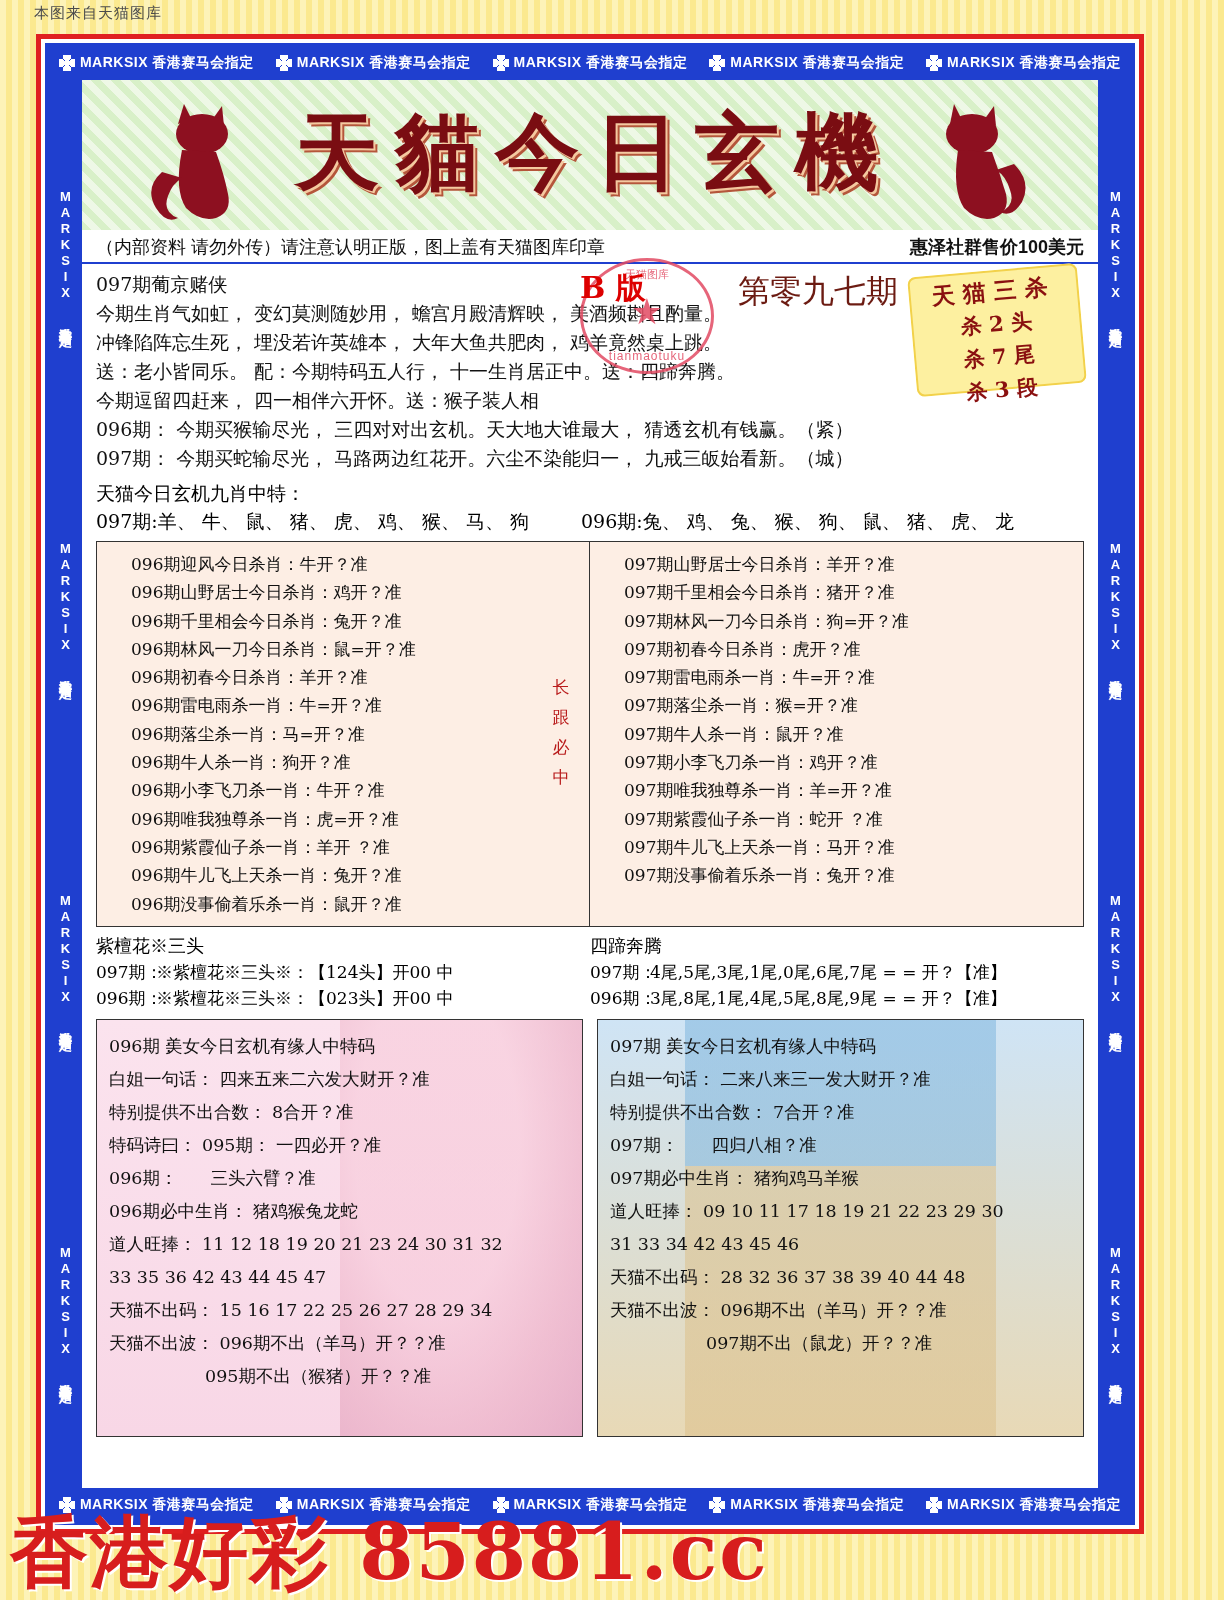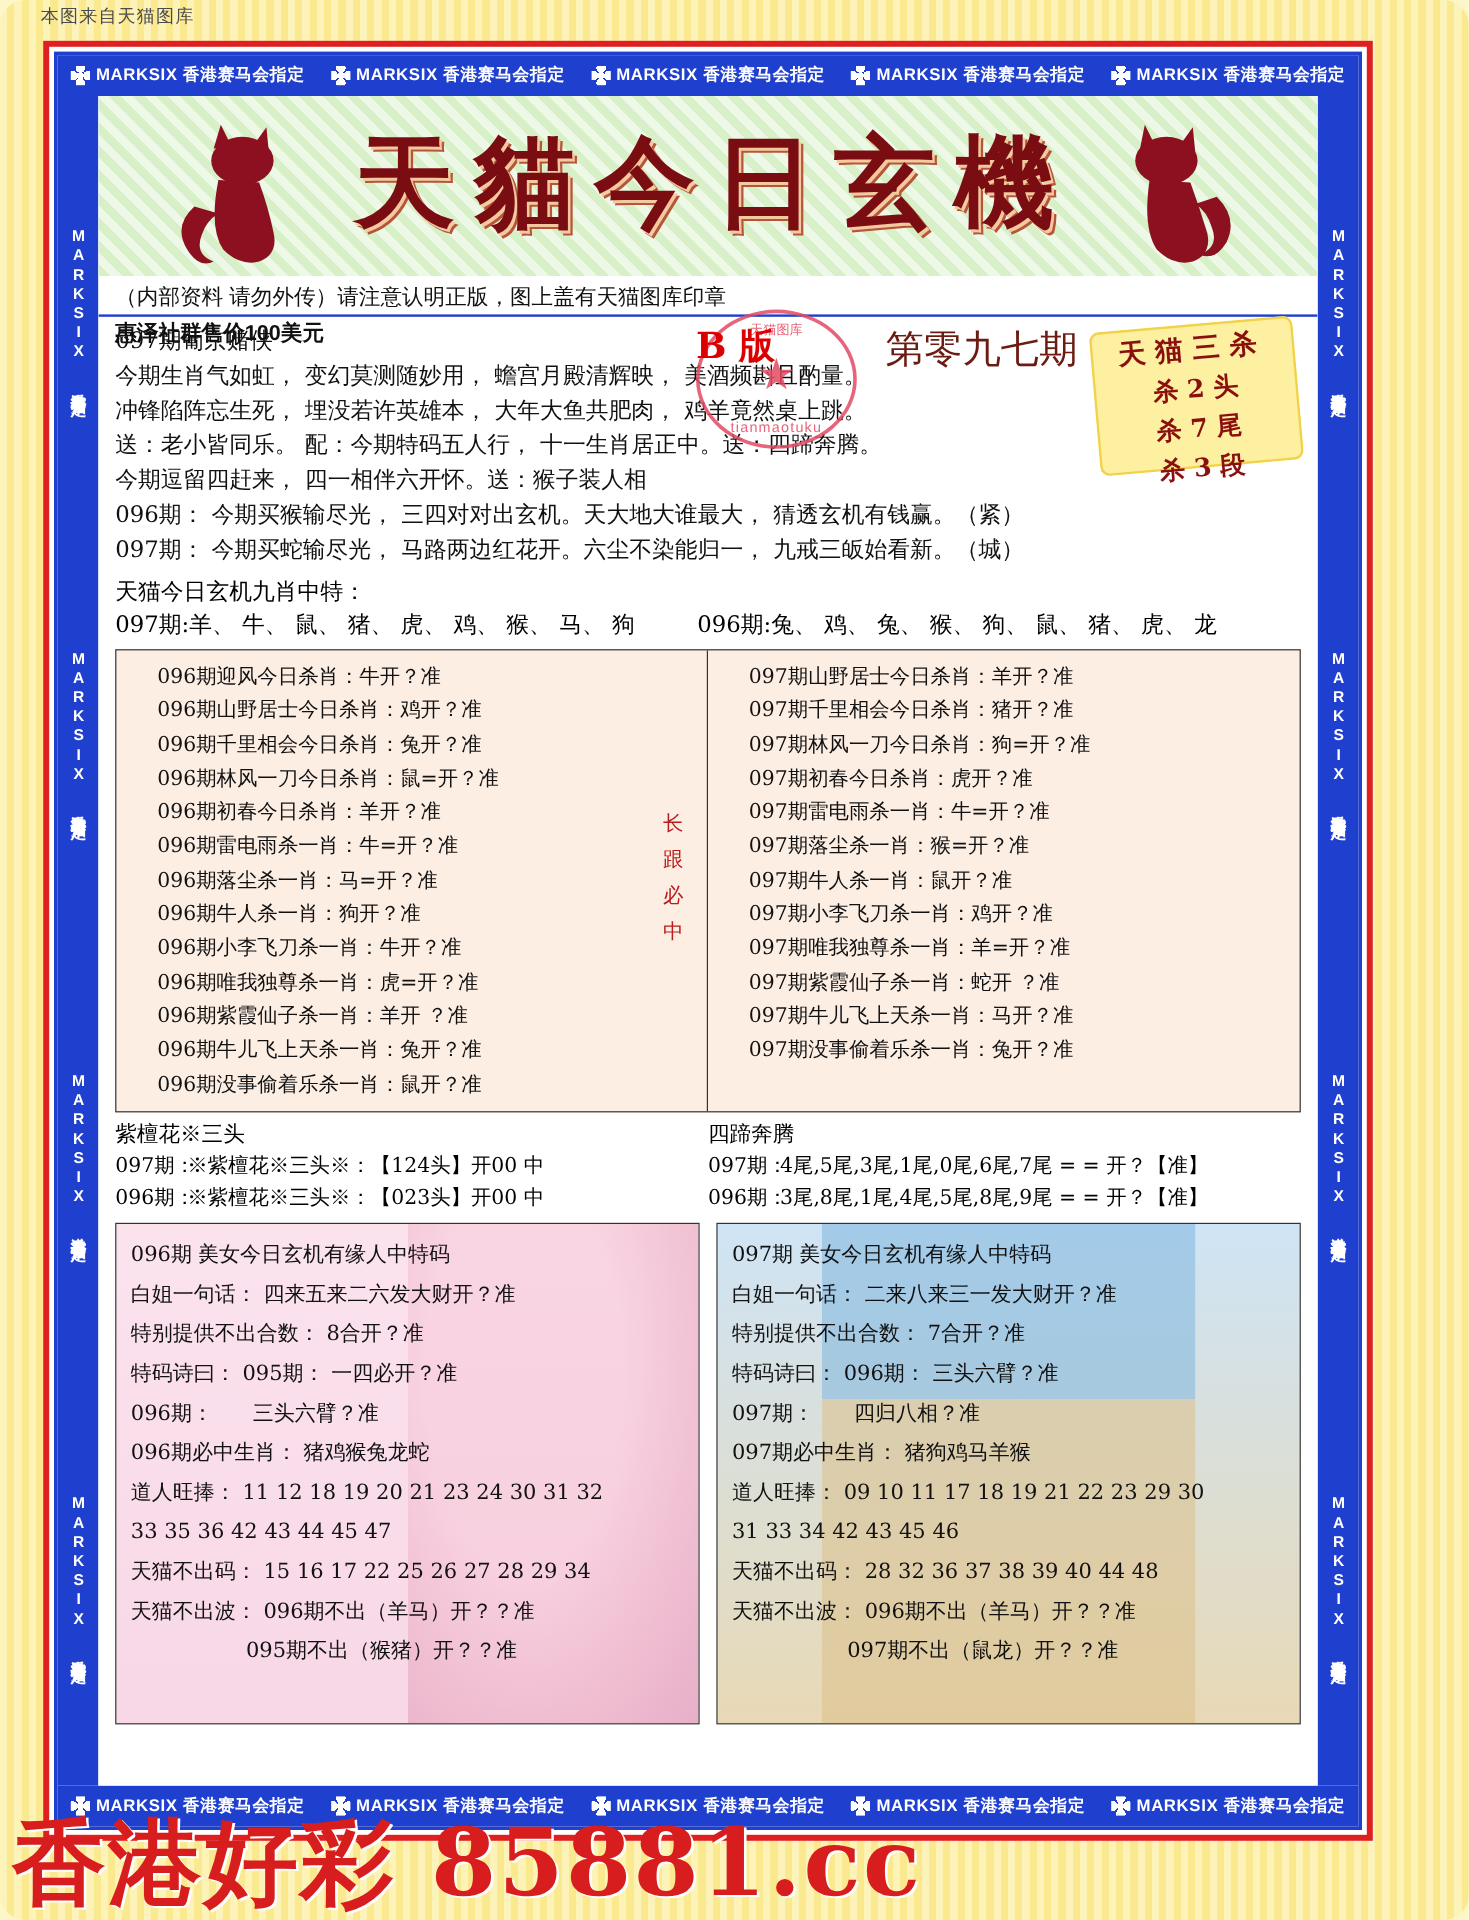--- a/index.html
+++ b/index.html
@@ -6,21 +6,20 @@
   body{
     width:1224px;height:1600px;
     background:#fdf6c8;
     font-family:"Liberation Sans","DejaVu Sans",sans-serif;
     position:relative;overflow:hidden;
   }
   .page{
     position:absolute;left:0;top:0;width:1224px;height:1600px;
     background:
       repeating-linear-gradient(90deg,#fdf3b8 0px,#fdf3b8 6px,#fbe98f 6px,#fbe98f 12px);
-    border-radius: 21px;
   }
   .topnote{
     position:absolute;left:34px;top:4px;font-size:15px;color:#4b4b4b;
     letter-spacing:1px;
   }
   
   .frame{
     position:absolute;left:36px;top:34px;width:1108px;height:1500px;
     border:5px solid #e02020;background:#ffffff;box-sizing:border-box;
   }
@@ -95,21 +94,20 @@
   .stamp .t2{position:absolute;left:0;right:0;bottom:8px;text-align:center;font-size:12px;letter-spacing:1px;}
   .issue{
     position:absolute;right:200px;top:190px;font-size:32px;font-weight:normal;
     color:#6c1b12;font-family:"DejaVu Serif",serif;
   }
   
   .notice{
     position:relative;margin-top:2px;height:30px;line-height:30px;
     font-size:18px;color:#111;padding:0 14px;display:flex;justify-content:space-between;
     border-bottom:2px solid #1f3fcf;
-    flex-direction:column;
   }
   .notice .left{white-space:nowrap;}
   .notice .right{white-space:nowrap;font-weight:bold;}
   
   .poem{
     position:relative;padding:6px 14px 2px 14px;font-size:19px;line-height:29px;color:#111;
     font-family:"DejaVu Serif","Liberation Serif",serif;
   }
   .poem .ln{white-space:nowrap;}
   .sankill{
@@ -378,21 +376,20 @@
               <div class="r"><span class="ind2"></span><span>095期不出（猴猪）开？？准</span></div>
             </div>
           </div>
 
           <div class="panel r">
             <div class="ph"></div>
             <div class="ptxt">
               <div class="r"><span class="ind">097期：</span><span>美女今日玄机有缘人中特码</span></div>
               <div class="r">白姐一句话： 二来八来三一发大财开？准</div>
               <div class="r">特别提供不出合数： 7合开？准</div>
-              <div class="r"><span>特码诗曰：</span> <span>096期：</span> <span>三头六臂？准</span></div>
               <div class="r"><span class="ind2">097期：</span> <span>四归八相？准</span></div>
               <div class="r"><span>097期必中生肖：</span> <span>猪狗鸡马羊猴</span></div>
               <div class="r"><span>道人旺捧：</span> <span>09 10 11 17 18 19 21 22 23 29 30</span></div>
               <div class="r">31 33 34 42 43 45 46</div>
               <div class="r"><span>天猫不出码：</span> <span>28 32 36 37 38 39 40 44  48</span></div>
               <div class="r"><span>天猫不出波：</span> <span>096期不出（羊马）开？？准</span></div>
               <div class="r"><span class="ind2"></span><span>097期不出（鼠龙）开？？准</span></div>
             </div>
           </div>
 

